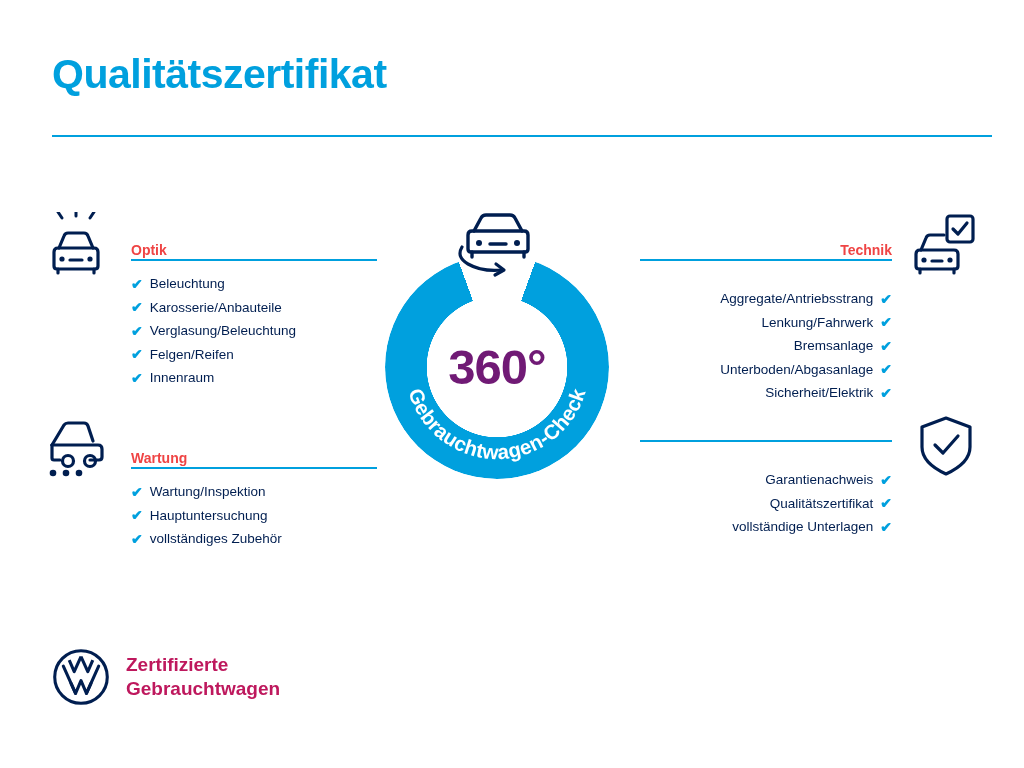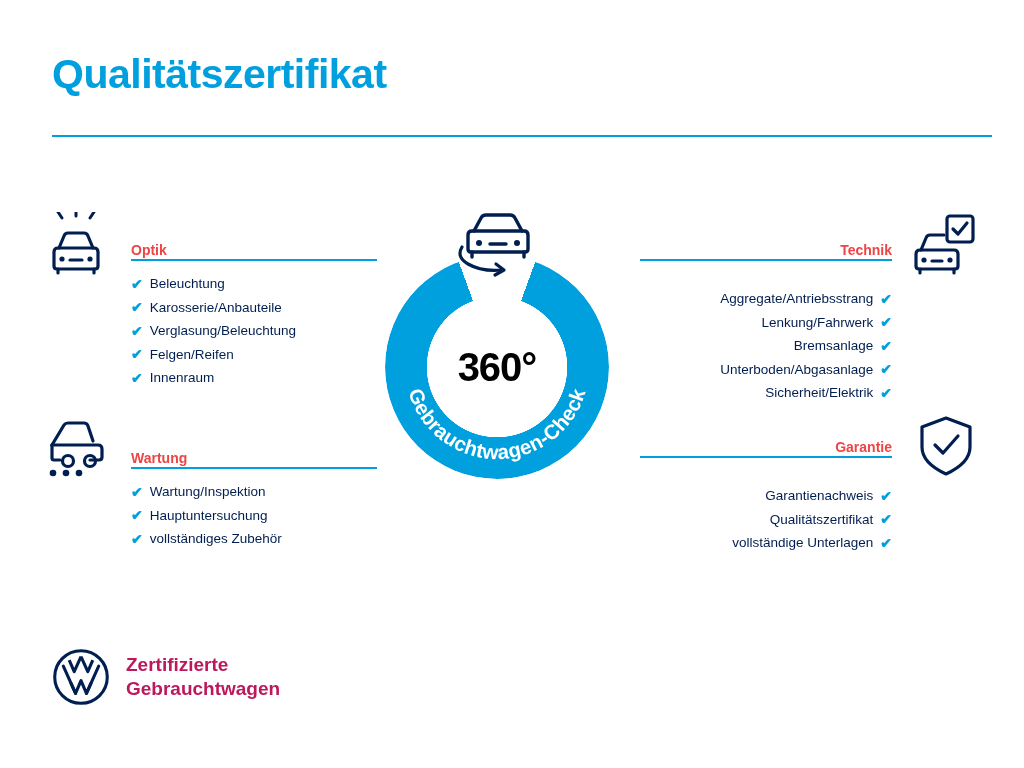--- a/index.html
+++ b/index.html
@@ -58,23 +58,23 @@
         rgba(0,0,0,0) 320deg 360deg);
     -webkit-mask: radial-gradient(circle at 50% 50%, transparent 0 70px, #000 70.5px);
             mask: radial-gradient(circle at 50% 50%, transparent 0 70px, #000 70.5px);
   }
   .wheel-center {
     position: absolute;
     inset: 0;
     display: flex;
     align-items: center;
     justify-content: center;
-    font-size: 40px;
-    font-weight: bold;
-    color: #000000;
+    font-size: 49px;
+    font-weight: bold;
+    color: #701a75;
     letter-spacing: -1px;
   }
   .arc-text {
     position: absolute;
     left: 0;
     top: 0;
     width: 224px;
     height: 224px;
   }
   .arc-text text {
@@ -327,21 +327,20 @@
           <span class="check">✔</span>
         </li>
       <li>
           <span>Sicherheit/Elektrik</span>
           <span class="check">✔</span>
         </li>
     </ul>
   </div>
 
   <div class="section right" id="sec-garantie">
-    <div class="sec-head">Garantie</div>
     <div class="sec-rule"></div>
     <ul class="sec-list">
       <li>
           <span>Garantienachweis</span>
           <span class="check">✔</span>
         </li>
       <li>
           <span>Qualitätszertifikat</span>
           <span class="check">✔</span>
         </li>

